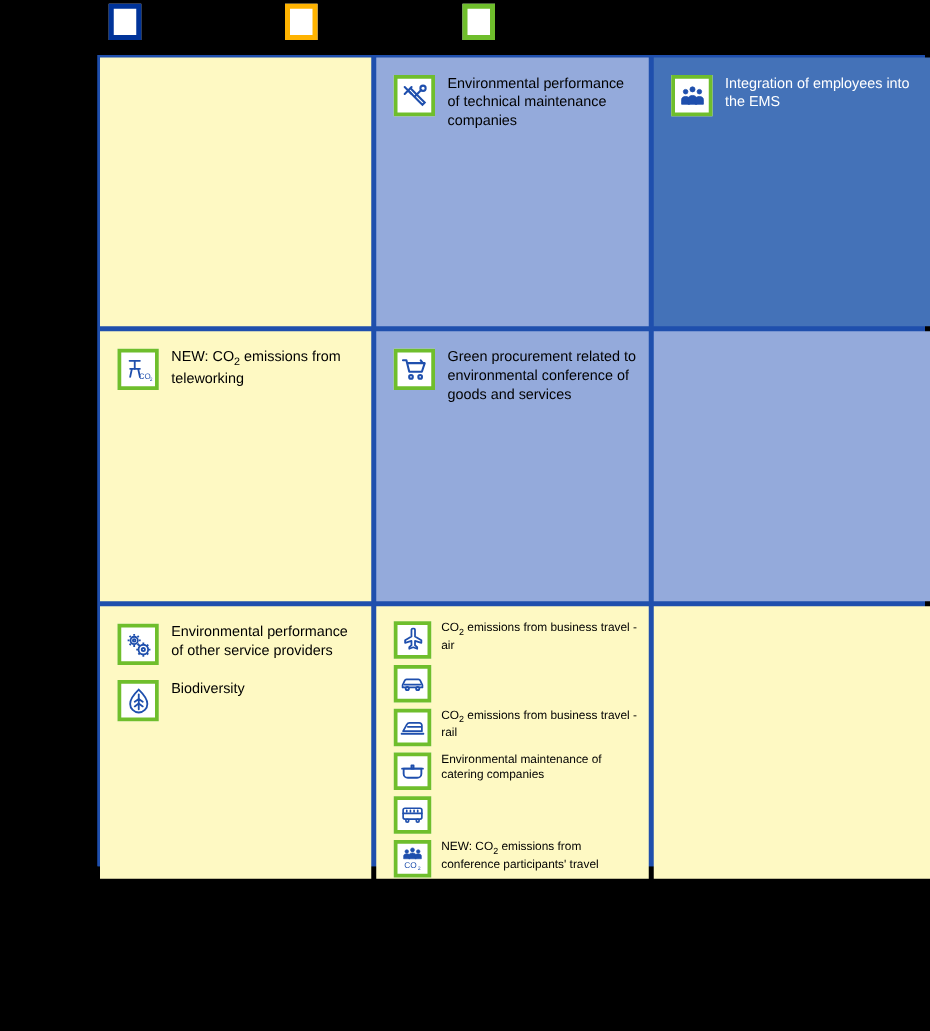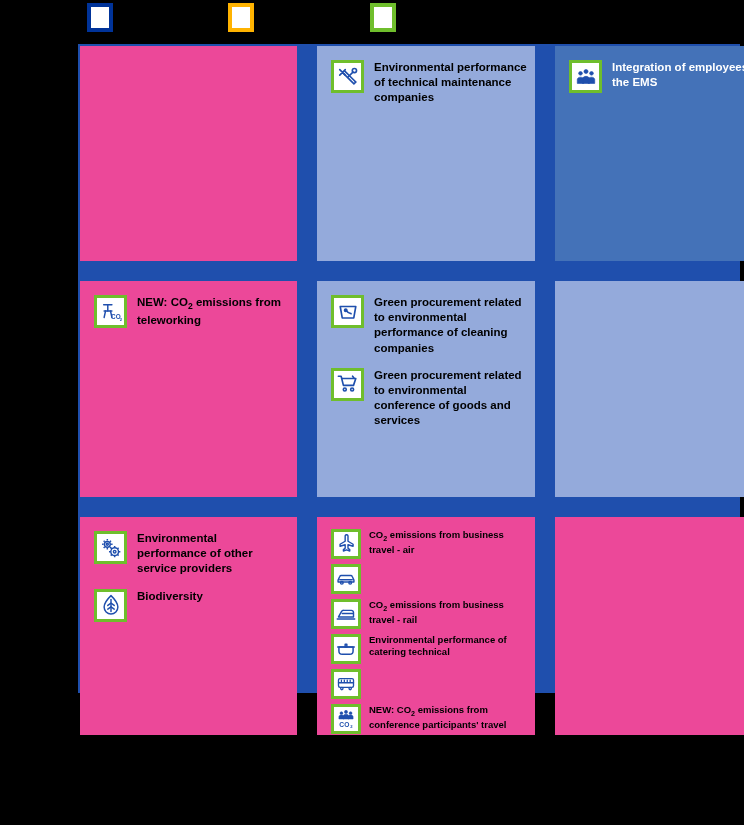--- a/index.html
+++ b/index.html
@@ -44,32 +44,31 @@
   #matrix {
     position: absolute;
     left: 78px;
     top: 44px;
     width: 662px;
     height: 649px;
     display: grid;
     grid-template-columns: 217px 218px 227px;
     grid-template-rows: 215px 216px 218px;
     background: #1f4fad;
-    gap: 20px;
+    gap: 4px;
     border: 2px solid #1f4fad;
     box-sizing: border-box;
-    font-weight: bold;
   }
   .cell {
     position: relative;
     overflow: hidden;
     padding: 14px 8px 8px 14px;
     box-sizing: border-box;
   }
-  .fill-light { background: #ec4899; }
+  .fill-light { background: #fef9c3; }
   .fill-mid   { background: #94aadb; }
   .fill-dark  { background: #4472b8; }
 
   
   .entry {
     display: flex;
     align-items: flex-start;
     margin-bottom: 12px;
   }
   .entry:last-child { margin-bottom: 0; }
@@ -157,30 +156,20 @@
      <text x="12" y="20" font-size="7" font-family="sans-serif" fill="#1f4fad" stroke="none">CO</text>
      <text x="21.5" y="21.5" font-size="4.5" font-family="sans-serif" fill="#1f4fad" stroke="none">2</text>
           </svg>
         </span>
         <span class="entry-label">NEW: CO<sub>2</sub> emissions from teleworking</span>
       </div>
     </div>
     <div class="cell fill-mid">
       <div class="entry">
         <span class="icon-box">
-          <svg width="22" height="22" viewBox="0 0 24 24" fill="none" stroke="#1f4fad" stroke-width="1.8" stroke-linejoin="round">
-     <path d="M3.5 6h17l-2.2 12.5H5.7z"></path>
-            <path d="M9 9.5c2 2.5 4.5 4 7 4.5"></path>
-     <circle cx="9.5" cy="10" r="1.3" fill="#1f4fad"></circle>
-          </svg>
-        </span>
-        <span class="entry-label">Green procurement related to environmental performance of cleaning companies</span>
-      </div>
-      <div class="entry">
-        <span class="icon-box">
           <svg width="22" height="22" viewBox="0 0 24 24" fill="none" stroke="#1f4fad" stroke-width="1.8" stroke-linecap="round" stroke-linejoin="round">
      <path d="M1.5 3.5h3l2.5 10h11l2.5-7.5H6"></path>
             <path d="M17 3.5l1.5 2"></path>
      <circle cx="8.5" cy="18" r="1.6"></circle>
             <circle cx="16.5" cy="18" r="1.6"></circle>
           </svg>
         </span>
         <span class="entry-label">Green procurement related to environmental conference of goods and services</span>
       </div>
     </div>
@@ -240,21 +229,21 @@
         <span class="entry-label">CO<sub>2</sub> emissions from business travel - rail</span>
       </div>
       <div class="entry">
         <span class="icon-box">
           <svg width="20" height="20" viewBox="0 0 24 24" fill="none" stroke="#1f4fad" stroke-width="1.8" stroke-linecap="round" stroke-linejoin="round">
      <path d="M3.5 9.5h17v4.8a4 4 0 01-4 4H7.5a4 4 0 01-4-4z"></path>
      <path d="M2 9.5h20"></path>
             <path d="M11 6.3h2v3.2h-2z"></path>
           </svg>
         </span>
-        <span class="entry-label">Environmental performance of catering technical</span>
+        <span class="entry-label">Environmental maintenance of catering companies</span>
       </div>
       <div class="entry">
         <span class="icon-box">
           <svg width="20" height="20" viewBox="0 0 24 24" fill="none" stroke="#1f4fad" stroke-width="1.6" stroke-linecap="round" stroke-linejoin="round">
      <rect x="3" y="5.5" width="18" height="10.5" rx="1.8"></rect>
      <path d="M3 10.5h18"></path>
             <path d="M6.5 7.5v1.5M10 7.5v1.5M13.5 7.5v1.5M17 7.5v1.5"></path>
      <circle cx="7" cy="17.5" r="1.4"></circle>
             <circle cx="17" cy="17.5" r="1.4"></circle>
           </svg>

